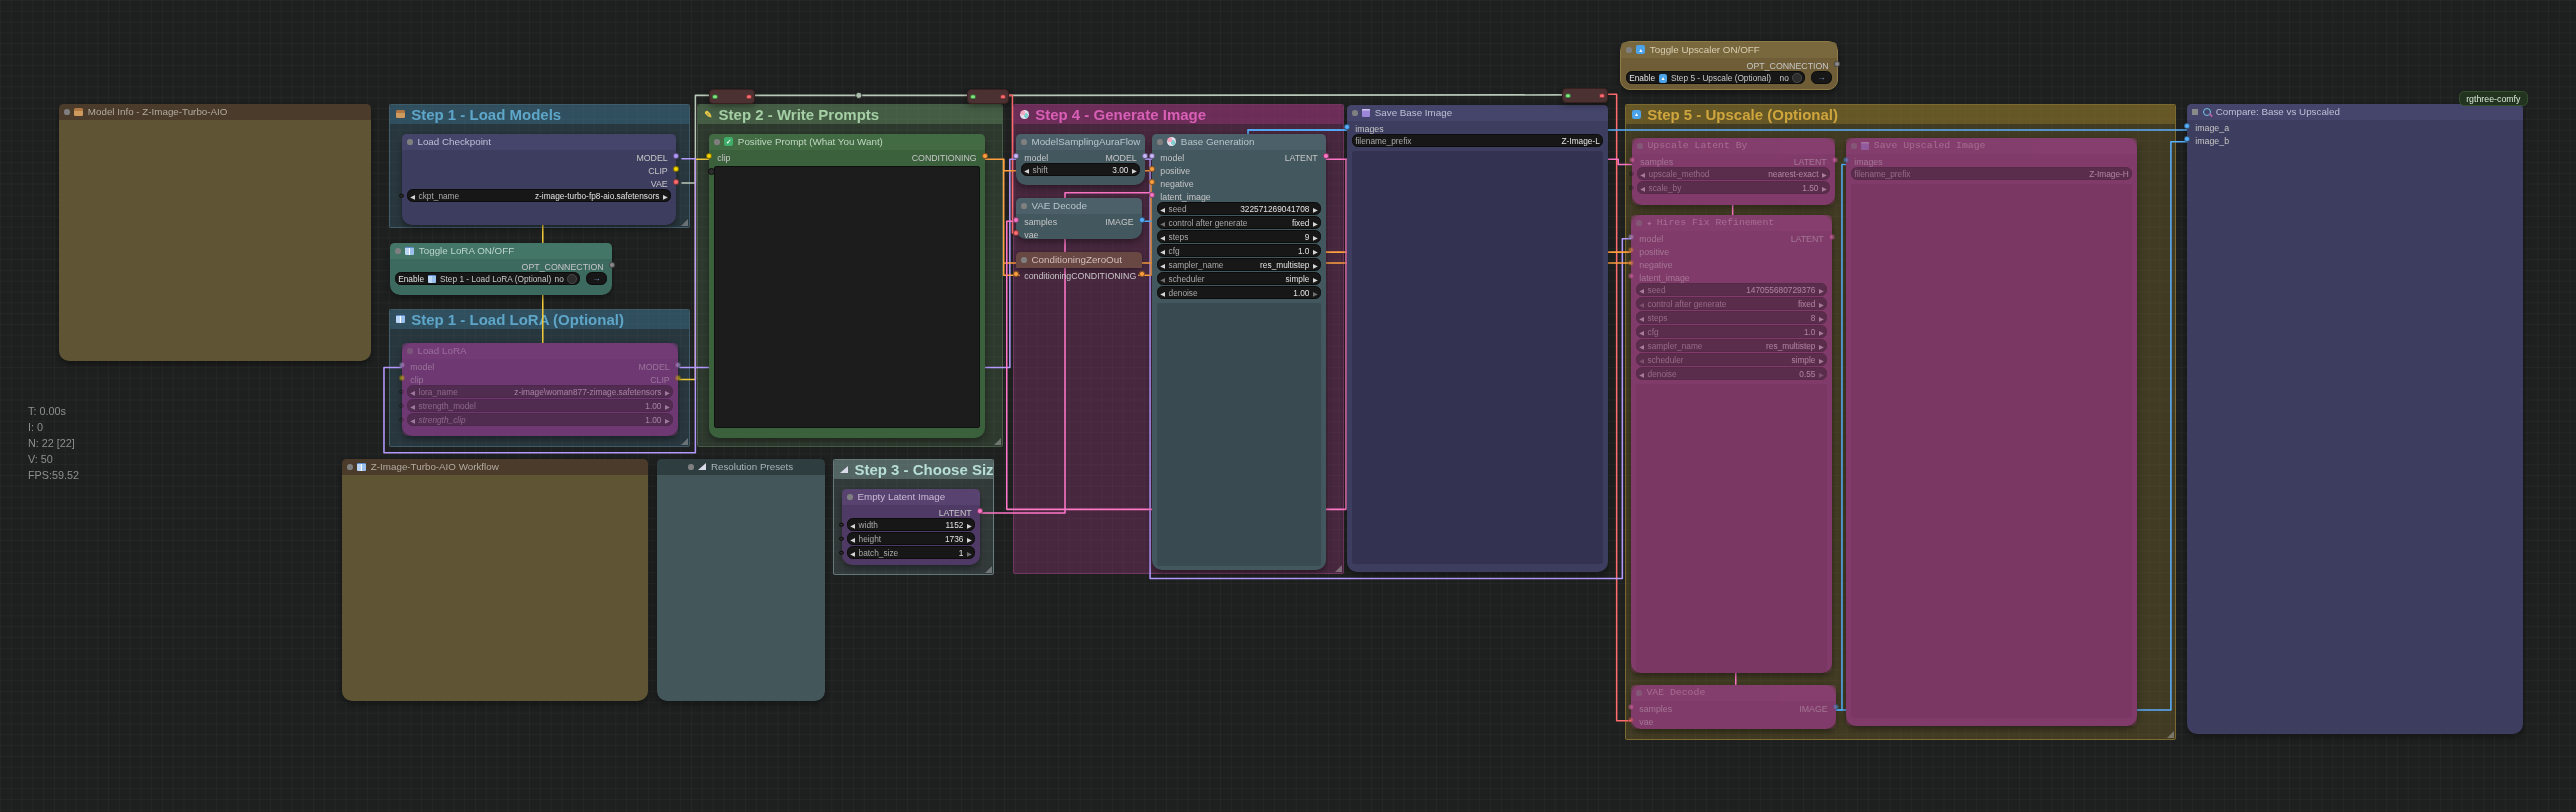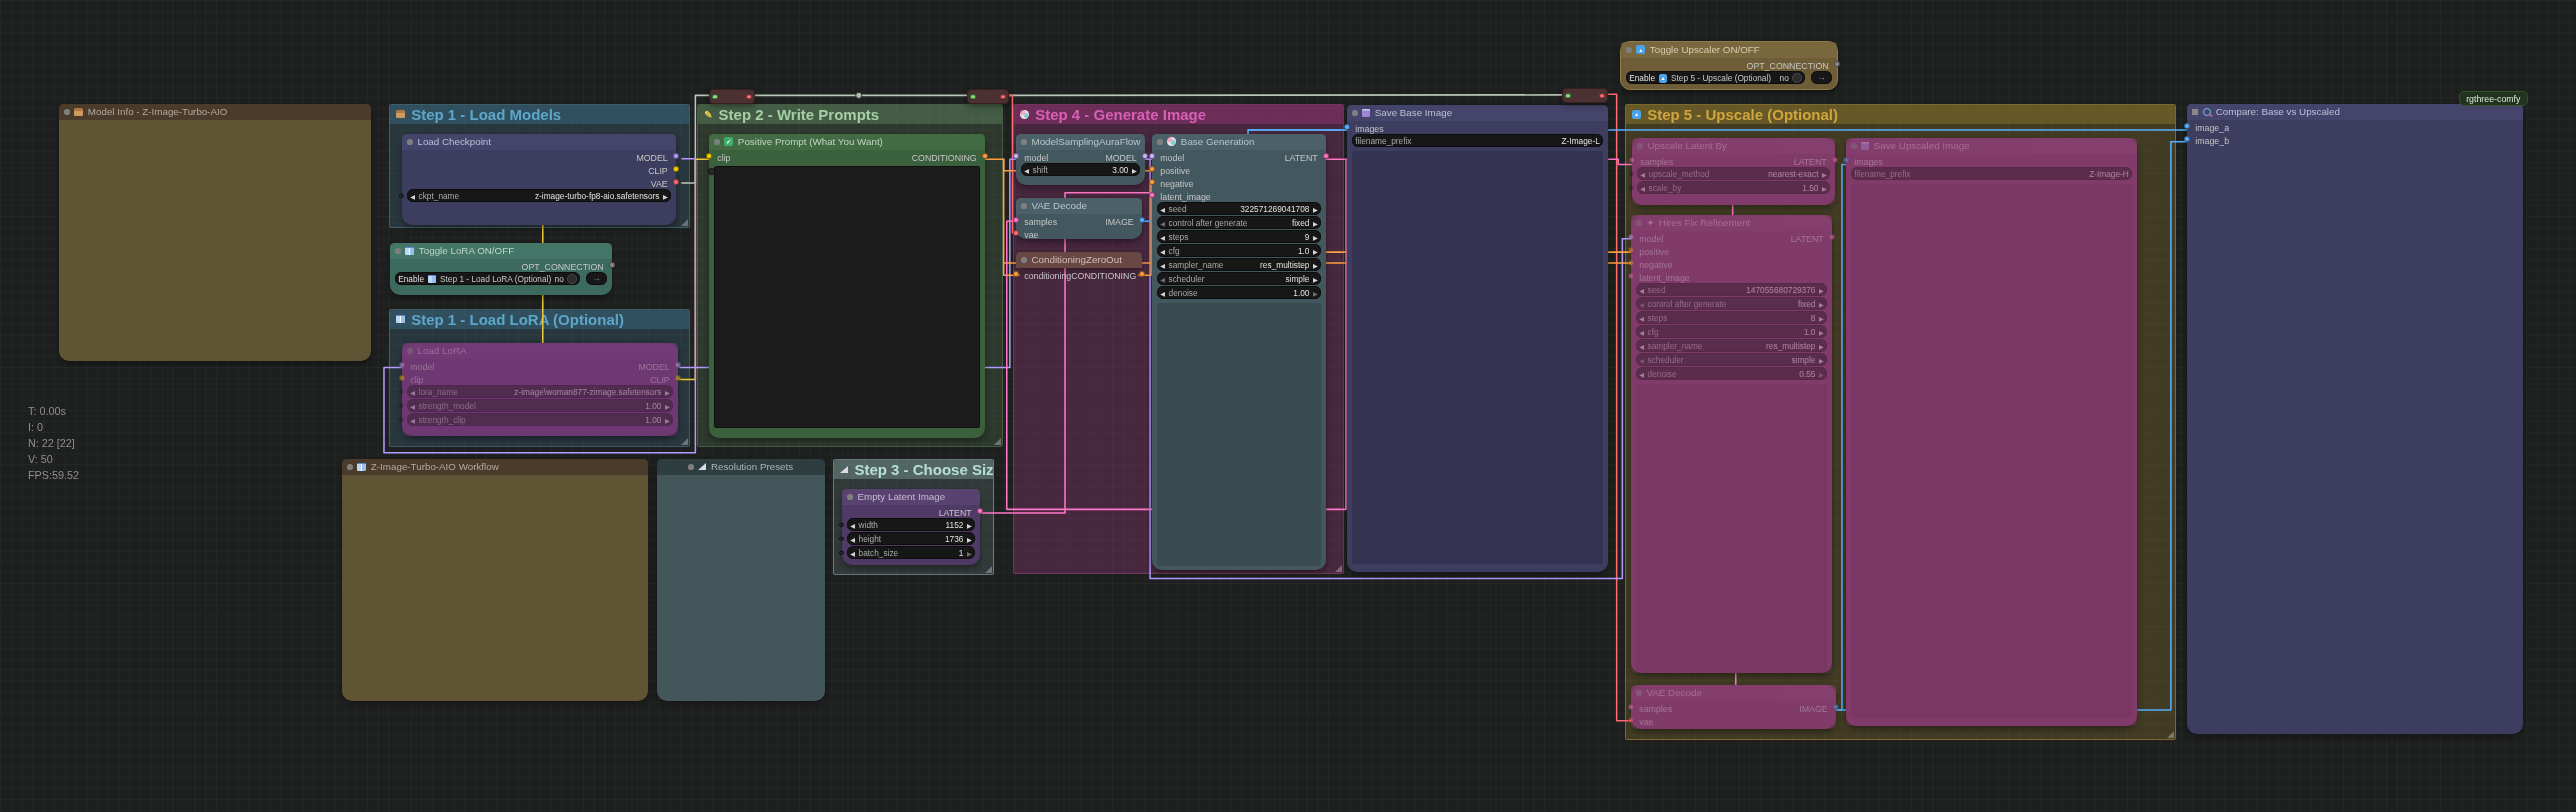--- a/index.html
+++ b/index.html
@@ -37,21 +37,21 @@
   .sdot{width:5.7px;height:5.7px;border-radius:50%;background:#7f7f7f;flex:none;}
   .ssq{width:6.2px;height:6.2px;background:#8a8a8a;flex:none;}
   .t-indigo{background:#3d3d60;} .t-indigo .hdr{background:#45456b;color:#bcc0d6;}
   .t-slate{background:#43575f;}  .t-slate .hdr{background:#4b6069;color:#b8c6cb;}
   .t-green{background:#3b603c;}  .t-green .hdr{background:#426b43;color:#c0d6c0;}
   .t-teal{background:#3d6a5e;}   .t-teal .hdr{background:#447668;color:#bdd5cc;}
   .t-purple{background:#4e3a64;} .t-purple .hdr{background:#58426f;color:#c8bad8;}
   .t-maroon{background:#5e403c;} .t-maroon .hdr{background:#694743;color:#d2beba;}
   .t-olive{background:#6e5d36;border:0.5px solid #8d7a46;} .t-olive .hdr{background:#79673e;color:#d8ceb0;}
   .t-dimpurple{background:#5c3668;} .t-dimpurple .hdr{background:#673d74;color:#c9b5d0;}
-  .t-dimmag{background:#73395f;}  .t-dimmag .hdr{background:#7d4068;color:#cdb0c2;}
+  .t-dimmag{background:#73395f;}  .t-dimmag .hdr{background:#7d4068;color:#cdb0c2;font-family:Liberation Mono, monospace;}
   .t-notebrown{background:#5f5535;} .t-notebrown .hdr{background:#4a3b2b;color:#b3aba0;}
   .t-noteslate{background:#435659;} .t-noteslate .hdr{background:#2e3d3f;color:#aab4b6;padding-left:31px;}
   .node.dim > *:not(.tint){opacity:.48;}
   .tint{position:absolute;inset:0;background:rgba(205,75,165,.16);border-radius:4.6px;pointer-events:none;}
   .row{height:13px;display:flex;justify-content:space-between;align-items:flex-end;
     font-size:8.8px;color:#c6c6c6;position:relative;padding:0 8.3px;}
   .io{display:flex;align-items:center;gap:4.6px;}
   .dot{width:6.2px;height:6.2px;border-radius:50%;border:1px solid rgba(0,0,0,.45);box-sizing:border-box;flex:none;}
   .io.in .dot{position:absolute;left:-3.1px;top:50%;transform:translateY(-50%);}
   .io.out .dot{position:absolute;right:-3.1px;top:50%;transform:translateY(-50%);}
@@ -296,21 +296,21 @@
             <span>1.00</span>
             <span class="arr">▶</span>
           </span>
         </div>
       </div>
       <div class="widgetrow">
         <span class="wdot"></span>
         <div class="pill">
           <span class="val">
             <span class="arr">◀</span>
-            <span style="color: rgb(169, 169, 169);">strength_clip</span>
+            <span style="color: rgb(169, 169, 169); font-style: italic;">strength_clip</span>
           </span>
           <span class="val">
             <span>1.00</span>
             <span class="arr">▶</span>
           </span>
         </div>
       </div>
       <div class="tint"></div>
     </div>
     <div class="node t-green" style="left: 709px; top: 134px; width: 276px; height: 304px;">

